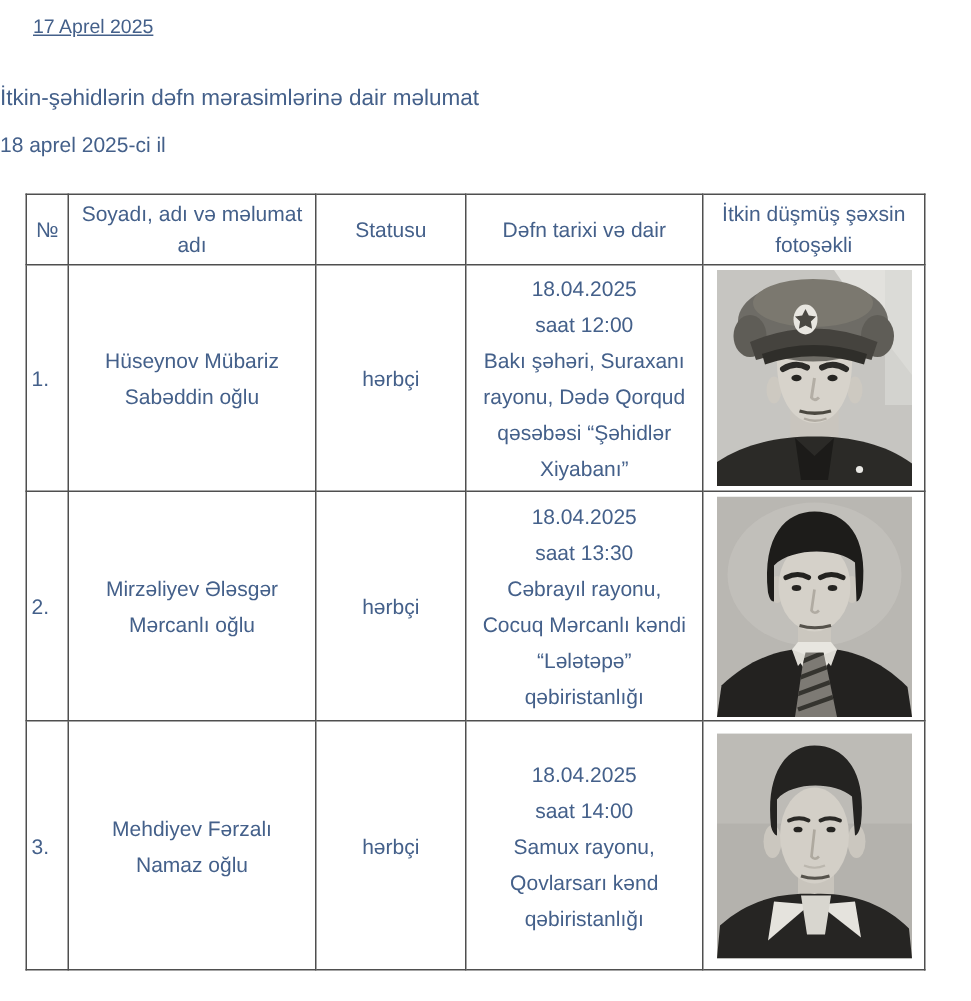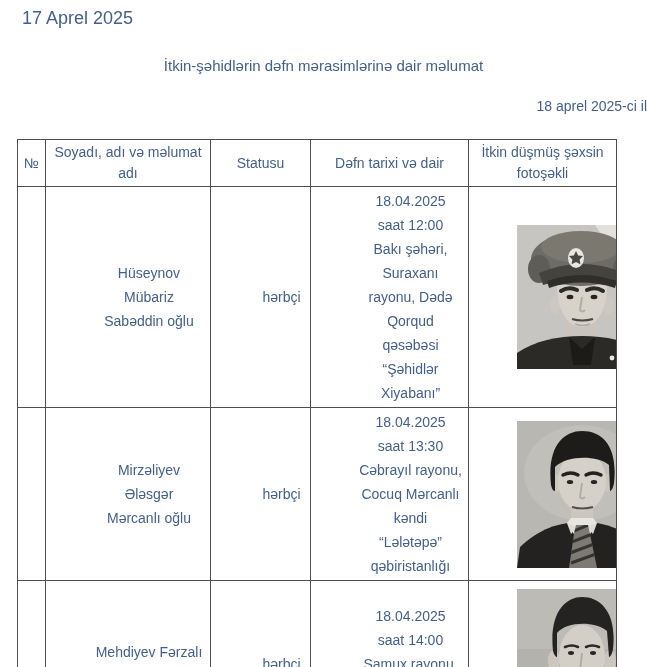--- a/index.html
+++ b/index.html
@@ -2,36 +2,35 @@
 <html><head>
 <meta charset="utf-8">
 <style>
   html, body { margin: 0; padding: 0; background: #ffffff; }
   body {
     width: 647px; min-height: 667px;
     font-family: "Liberation Sans", sans-serif;
     color: #44608a;
     -webkit-font-smoothing: antialiased;
   }
-  .doc-date { padding: 10px 0 0 22px; font-size: 18px; line-height: 16px; }
-  .doc-title { margin-top: 31px; text-align: center; font-size: 15px; line-height: 18px; }
-  .doc-subtitle { margin-top: 22px; text-align: right; font-size: 14px; line-height: 18px; }
+  .doc-date { padding: 10px 0 0 22px; font-size: 13px; line-height: 16px; text-decoration: underline; }
+  .doc-title { margin-top: 31px; text-align: left; font-size: 15px; line-height: 18px; }
+  .doc-subtitle { margin-top: 12px; text-align: left; font-size: 14px; line-height: 18px; }
   table.burial {
     border-collapse: collapse;
     margin: 24px 0 0 17px;
     width: 599px;
     table-layout: fixed;
   }
   table.burial th, table.burial td {
     border: 1px solid #4f4f4f;
     font-weight: 400;
     font-size: 14px;
     vertical-align: middle;
     overflow: hidden;
-    padding-left: 48px;
   }
   table.burial th {
     text-align: center;
     line-height: 21px;
     padding: 2px 4px;
     white-space: pre-line;
   }
   .r-header { height: 47px; }
   .r1 { height: 151px; }
   .r2 { height: 153px; }

